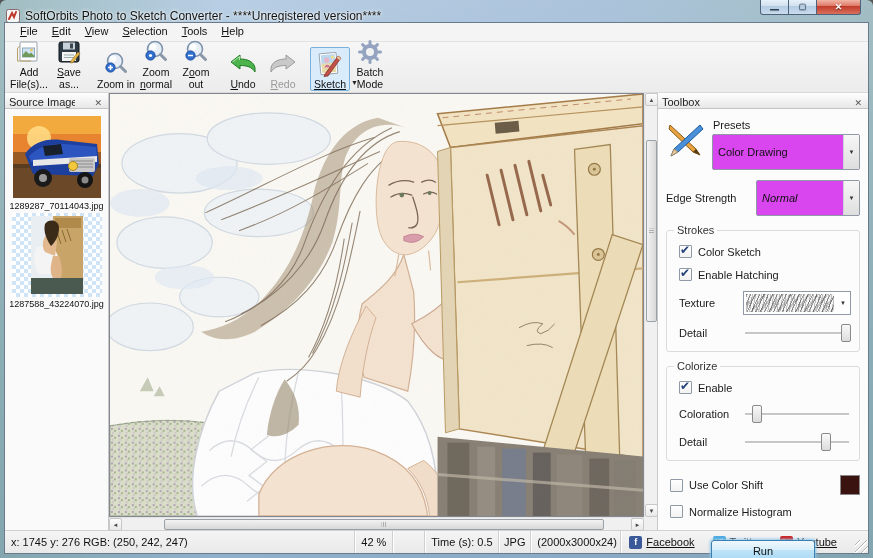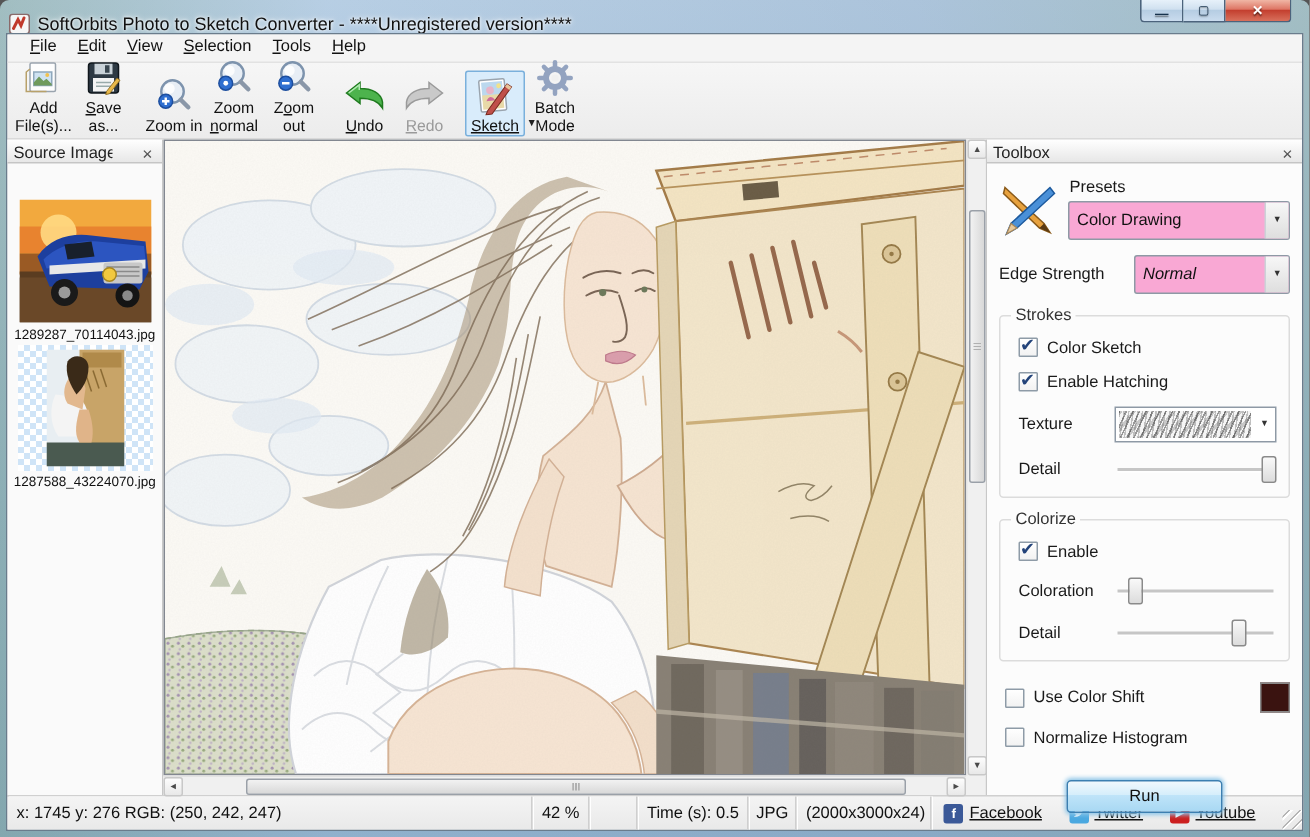--- a/index.html
+++ b/index.html
@@ -42,21 +42,21 @@
   .tsep{ width:1px; background:#d4d4d4; margin:3px 3px; box-shadow:1px 0 0 #fff; }
   .overflow-arrow{ position:absolute; left:346px; bottom:6px; font-size:7px; color:#222; }
 
   
   .mainrow{ flex:1; display:flex; min-height:0; }
 
   .source-panel{ width:104px; flex:0 0 auto; background:#fafafa; border-right:1px solid #c8c8c8; display:flex; flex-direction:column; }
   .panel-header{ height:16px; background:linear-gradient(#ffffff,#e7e7e7); border-bottom:1px solid #c5c5c5; display:flex; align-items:flex-end; padding:0 4px; flex:0 0 auto;gap:17px;}
   .panel-header .ph-title{ flex:1; font-size:11px; color:#222; white-space:nowrap; overflow:hidden;}
   .panel-header .ph-close{ font-size:9px; color:#555; padding:0 2px; }
-  .thumb-list{ padding:21px 2px; overflow:hidden; }
+  .thumb-list{ padding:4px 2px; overflow:hidden; }
   .thumb-cell{ margin:2px auto 0; width:96px; display:flex; flex-direction:column; align-items:center; }
   .thumb-frame{ width:90px; height:84px; display:flex; align-items:center; justify-content:center; }
   .thumb-frame.checker{
      background-image:
        linear-gradient(45deg,#cfe4f7 25%,transparent 25%,transparent 75%,#cfe4f7 75%),
        linear-gradient(45deg,#cfe4f7 25%,transparent 25%,transparent 75%,#cfe4f7 75%);
      background-size:8px 8px; background-position:0 0,4px 4px; background-color:#fff;
   }
   .thumb-name{ font-size:9px; color:#111; margin-top:2px; white-space:nowrap; }
 
@@ -75,21 +75,21 @@
   .grip-h{ position:absolute; top:2px; bottom:2px; left:50%; width:5px; transform:translateX(-50%);
            background:repeating-linear-gradient(90deg,#b0b0b0 0 1px,transparent 1px 2px); }
 
   
   .toolbox{ width:211px; flex:0 0 auto; background:#fcfcfc; border-left:1px solid #c8c8c8; display:flex; flex-direction:column; }
   .toolbox-body{ flex:1; padding:8px 8px 0 8px; position:relative; font-size:11px; color:#1a1a1a; }
   .presets-row{ display:flex; }
   .presets-icon{ width:40px; height:38px; flex:0 0 auto; margin:4px 6px 0 0; }
   .presets-col{ flex:1; }
   .field-label{ font-size:11px; color:#1a1a1a; margin:2px 0 3px 1px; }
-  .combo{ display:flex; align-items:stretch; height:26px; border:1px solid #8e99a5; background:#f9a8d4; border-radius:2px; }
+  .combo{ display:flex; align-items:stretch; height:36px; border:1px solid #8e99a5; background:#d946ef; border-radius:2px; }
   .combo .val{ flex:1; display:flex; align-items:center; padding:0 5px; font-size:11px; color:#111; overflow:hidden; white-space:nowrap;}
   .combo .btn{ width:16px; background:linear-gradient(#f7f7f7,#dedede); border-left:1px solid #ccd2d8; display:flex; align-items:center; justify-content:center; font-size:6px; color:#333; }
   .edge-row{ display:flex; align-items:center; margin-top:10px; }
   .edge-row .field-label{ flex:1; margin:0; }
   .edge-row .combo{ width:104px;font-style:italic; }
 
   .group{ border:1px solid #dcdcdc; border-radius:3px; margin-top:14px; padding:10px 8px 8px; position:relative; }
   .group-label{ position:absolute; top:-7px; left:7px; background:#fcfcfc; padding:0 3px; font-size:11px; color:#333; }
   .cb-row{ display:flex; align-items:center; margin:4px 0 10px 4px; }
   .cb{ width:13px; height:13px; border:1px solid #8e9ba7; border-radius:1px; background:linear-gradient(#fff,#f2f2f2); position:relative; margin-right:6px; flex:0 0 auto;}

